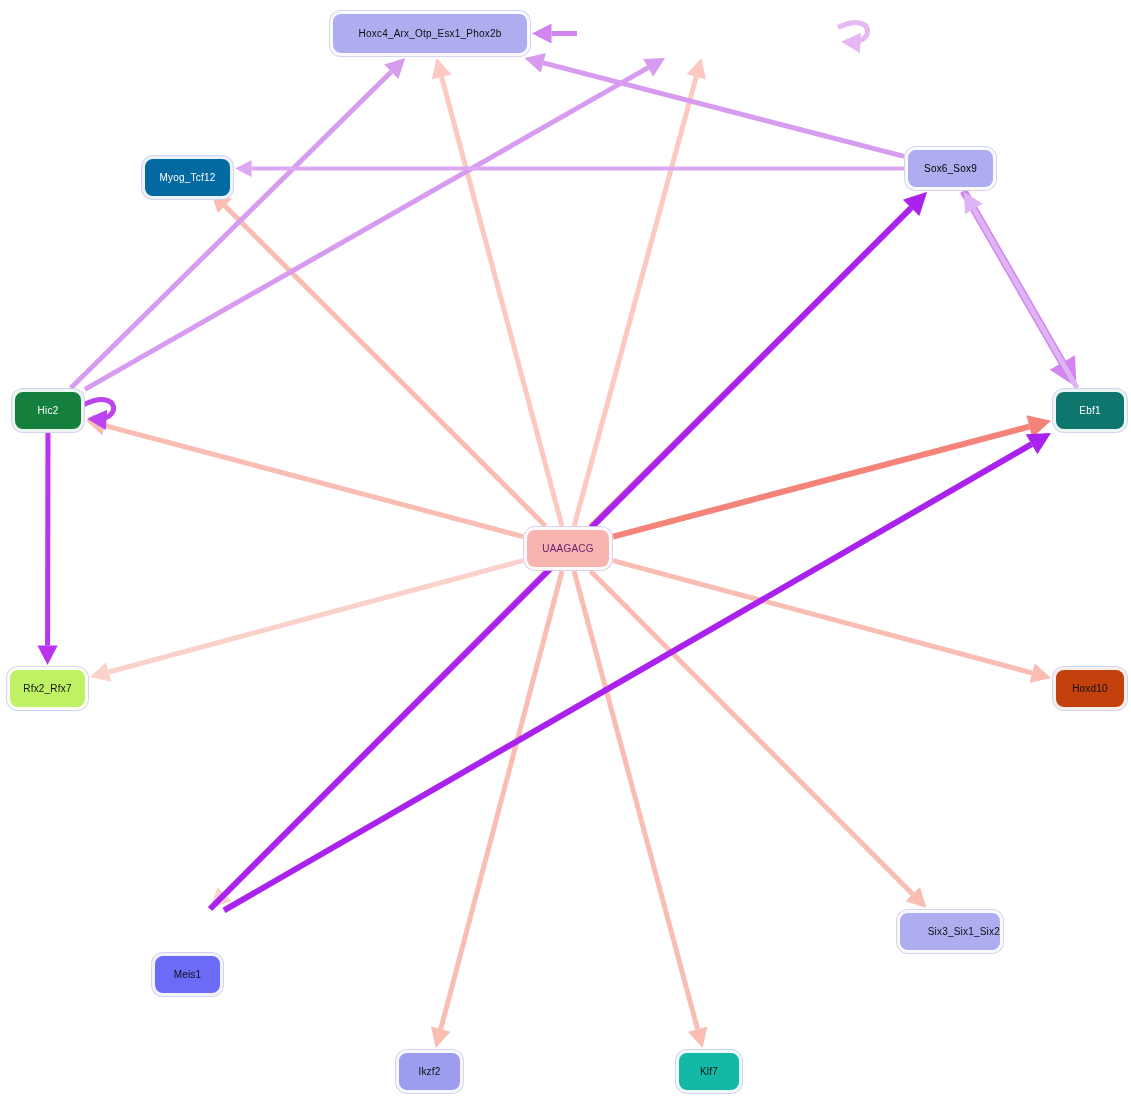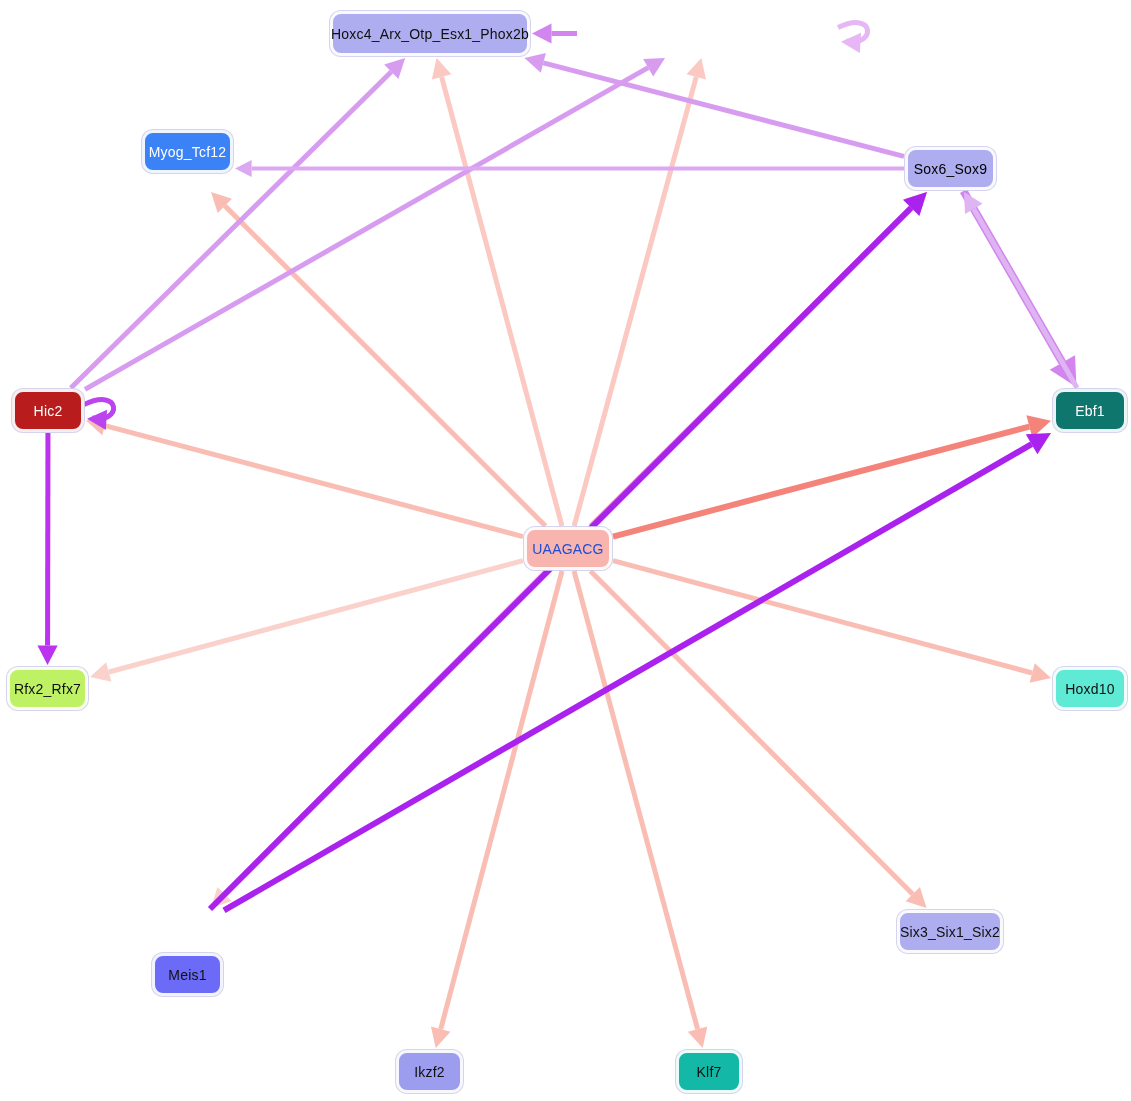--- a/index.html
+++ b/index.html
@@ -26,21 +26,21 @@
     height: 1101px;
   }
   .node {
     position: absolute;
     box-sizing: border-box;
     border-radius: 11px;
     display: flex;
     align-items: center;
     justify-content: center;
     white-space: nowrap;
-    font-size: 14px;
+    font-size: 10px;
     letter-spacing: 0.2px;
     border: 3px solid rgba(255,255,255,0.92);
     box-shadow: 0 0 0 1px rgba(205,205,235,0.85);
     cursor: pointer;
   }
   .node-label {
     pointer-events: none;
   }
 </style>
 </head>
@@ -93,39 +93,39 @@
       <polygon points="964.0464876033058,192 982.5353110689165,203.85003826396704 965.0347515457744,213.93817071635684" fill="#dfb4f3"></polygon>
       <line x1="1077.029958677686" y1="388" x2="973.7850313073454" y2="208.89410449016194" stroke="#dfb4f3" stroke-width="5" stroke-linecap="butt"></line>
       <polygon points="927,192 919.3632467631853,216.0416305603426 902.9583694396574,199.6367532368147" fill="#aa22ee"></polygon>
       <line x1="210" y1="909" x2="911.1608081014214" y2="207.83919189857866" stroke="#aa22ee" stroke-width="6" stroke-linecap="butt"></line>
       <polygon points="1051,433.01412742382274 1037.3999959915727,454.2593596176766 1025.8009747636465,434.1670051873437" fill="#aa22ee"></polygon>
       <line x1="224" y1="910.4290858725761" x2="1031.6004853776096" y2="444.21318240251014" stroke="#aa22ee" stroke-width="6" stroke-linecap="butt"></line>
     </svg>
 <div class="node" style="left: 330px; top: 11px; width: 200px; height: 45px; background: rgb(173, 173, 240); color: rgb(16, 16, 16);">
       <span class="node-label">Hoxc4_Arx_Otp_Esx1_Phox2b</span>
     </div>
-    <div class="node" style="left: 142px; top: 130px; width: 91px; height: 43px; background: #3b82f6; color: rgb(255, 255, 255);">
+    <div class="node" style="left: 142px; top: 156px; width: 91px; height: 43px; background: #0369a1; color: rgb(255, 255, 255);">
       <span class="node-label">Myog_Tcf12</span>
     </div>
     <div class="node" style="left: 905px; top: 147px; width: 91px; height: 43px; background: rgb(173, 173, 240); color: #000000;">
       <span class="node-label">Sox6_Sox9</span>
     </div>
-    <div class="node" style="left: 12px; top: 389px; width: 72px; height: 43px; background: #b91c1c; color: rgb(255, 255, 255);">
+    <div class="node" style="left: 12px; top: 389px; width: 72px; height: 43px; background: #15803d; color: rgb(255, 255, 255);">
       <span class="node-label">Hic2</span>
     </div>
     <div class="node" style="left: 1053px; top: 389px; width: 74px; height: 43px; background: #0f766e; color: rgb(255, 255, 255);">
       <span class="node-label">Ebf1</span>
     </div>
-    <div class="node" style="left: 524px; top: 527px; width: 88px; height: 43px; background: rgb(248, 180, 174); color: #1d4ed8; text-align: center;">
+    <div class="node" style="left: 524px; top: 527px; width: 88px; height: 43px; background: rgb(248, 180, 174); color: #701a75; text-align: center;">
       <span class="node-label">UAAGACG</span>
     </div>
     <div class="node" style="left: 7px; top: 667px; width: 81px; height: 43px; background: #bef264; color: rgb(16, 16, 16);">
       <span class="node-label">Rfx2_Rfx7</span>
     </div>
-    <div class="node" style="left: 1053px; top: 667px; width: 74px; height: 43px; background: #5eead4; color: rgb(16, 16, 16);">
+    <div class="node" style="left: 1053px; top: 667px; width: 74px; height: 43px; background: #c2410c; color: rgb(16, 16, 16);">
       <span class="node-label">Hoxd10</span>
     </div>
     <div class="node" style="left: 152px; top: 953px; width: 71px; height: 43px; background: rgb(107, 107, 247); color: rgb(16, 16, 16);">
       <span class="node-label">Meis1</span>
     </div>
     <div class="node" style="left: 897px; top: 910px; width: 106px; height: 43px; background: rgb(173, 173, 240); color: rgb(16, 16, 16); justify-content: flex-end;">
       <span class="node-label">Six3_Six1_Six2</span>
     </div>
     <div class="node" style="left: 396px; top: 1050px; width: 67px; height: 43px; background: rgb(157, 157, 240); color: rgb(16, 16, 16);">
       <span class="node-label">Ikzf2</span>

